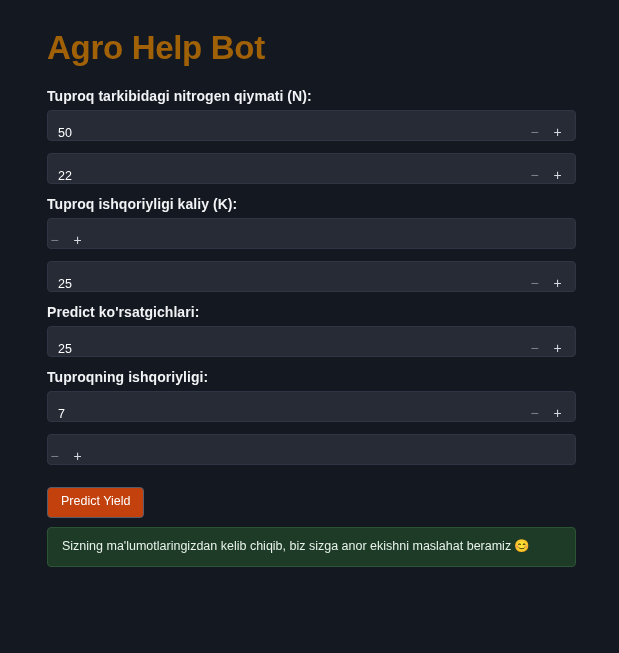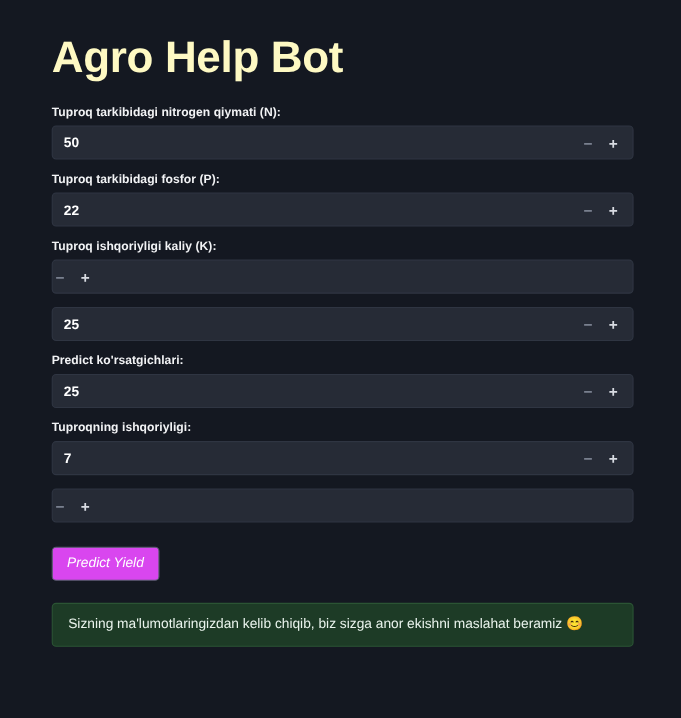--- a/index.html
+++ b/index.html
@@ -12,49 +12,48 @@
     background: #141821;
     font-family: "Liberation Sans", sans-serif;
     color: #ffffff;
     overflow: hidden;
   }
   .page {
     padding: 24px 43px 0 47px;
     box-sizing: border-box;
   }
   .app-title {
-    font-size: 40px;
+    font-size: 33px;
     font-weight: bold;
     line-height: 1.1;
     letter-spacing: -0.3px;
-    color: #fef9c3;
+    color: #a16207;
     margin: 0 0 22px 0;
     padding-top: 6px;
   }
   .field-group {
     margin-bottom: 12px;
   }
   .field-label {
     display: block;
-    font-size: 11px;
+    font-size: 14px;
     font-weight: bold;
     color: #f2f3f5;
     margin-bottom: 6px;
     letter-spacing: 0.05px;
   }
   .number-input {
     position: relative;
     height: 31px;
     background: #262b36;
     border: 1px solid #2f3542;
     border-radius: 4px;
     box-sizing: border-box;
     display: flex;
-    align-items: center;
-    font-weight: bold;
+    align-items: flex-end;
   }
   .number-input .value {
     flex: 1;
     font-size: 12.5px;
     color: #ffffff;
     padding-left: 10px;
     font-family: "Liberation Sans", sans-serif;
   }
   .spinner {
     display: flex;
@@ -75,33 +74,32 @@
   }
   .spinner .spin-down {
     color: #7d8493;
   }
   .spinner .spin-up {
     color: #d8dbe2;
   }
   .predict-button {
     margin-top: 10px;
     display: inline-block;
-    background: #d946ef;
+    background: #c2410c;
     color: #ffffff;
     border: 1px solid #555c6b;
     border-radius: 4px;
     font-size: 12.5px;
     font-family: "Liberation Sans", sans-serif;
     padding: 7px 13px 8px 13px;
     cursor: pointer;
     line-height: 1.1;
-    font-style: italic;
   }
   .alert {
-    margin-top: 20px;
+    margin-top: 9px;
     background: #1d3b26;
     border: 1px solid #2b5434;
     border-radius: 4px;
     padding: 11px 5px 12px 14px;
     font-size: 12.5px;
     color: #e9f3ec;
     box-sizing: border-box;
     line-height: 1.2;
   }
   .alert .emoji {
@@ -122,21 +120,20 @@
       <div class="number-input">
         <span class="value">50</span>
         <span class="spinner">
           <span class="spin-btn spin-down">−</span>
           <span class="spin-btn spin-up">+</span>
         </span>
       </div>
     </div>
 
     <div class="field-group">
-      <label class="field-label">Tuproq tarkibidagi fosfor (P):</label>
       <div class="number-input">
         <span class="value">22</span>
         <span class="spinner">
           <span class="spin-btn spin-down">−</span>
           <span class="spin-btn spin-up">+</span>
         </span>
       </div>
     </div>
 
     <div class="field-group">

